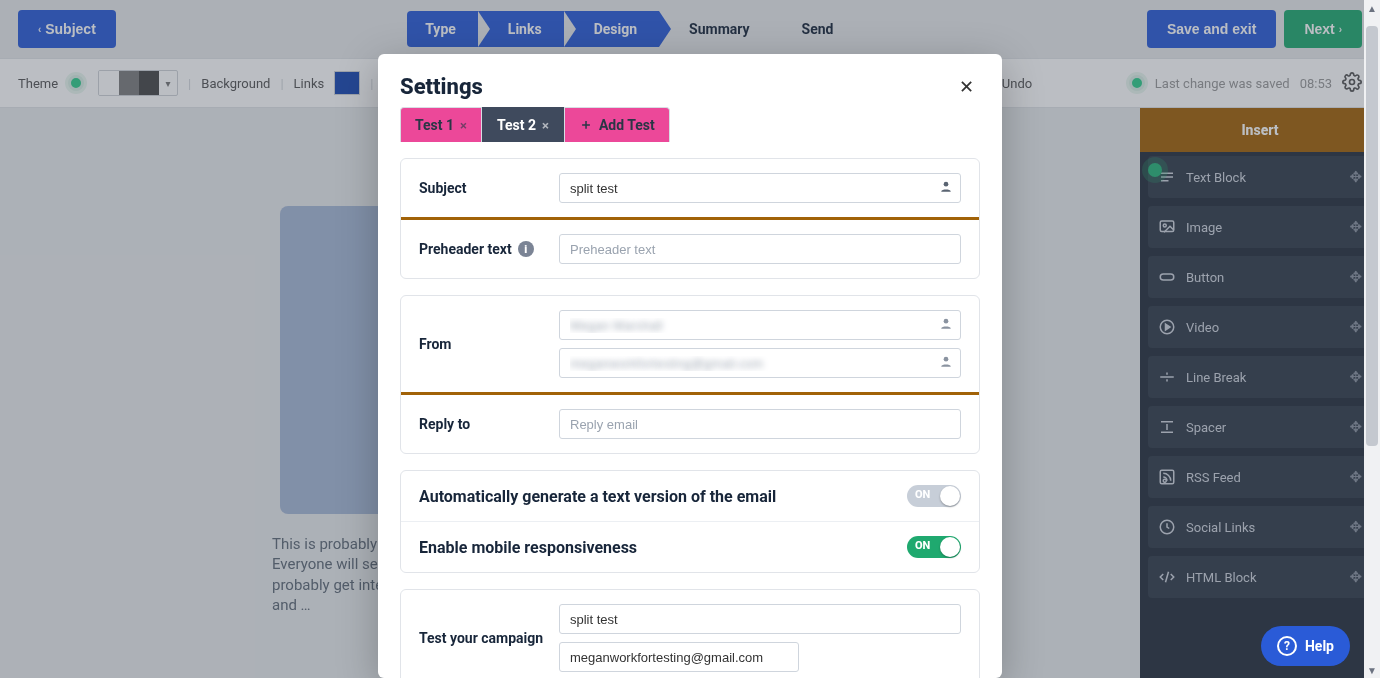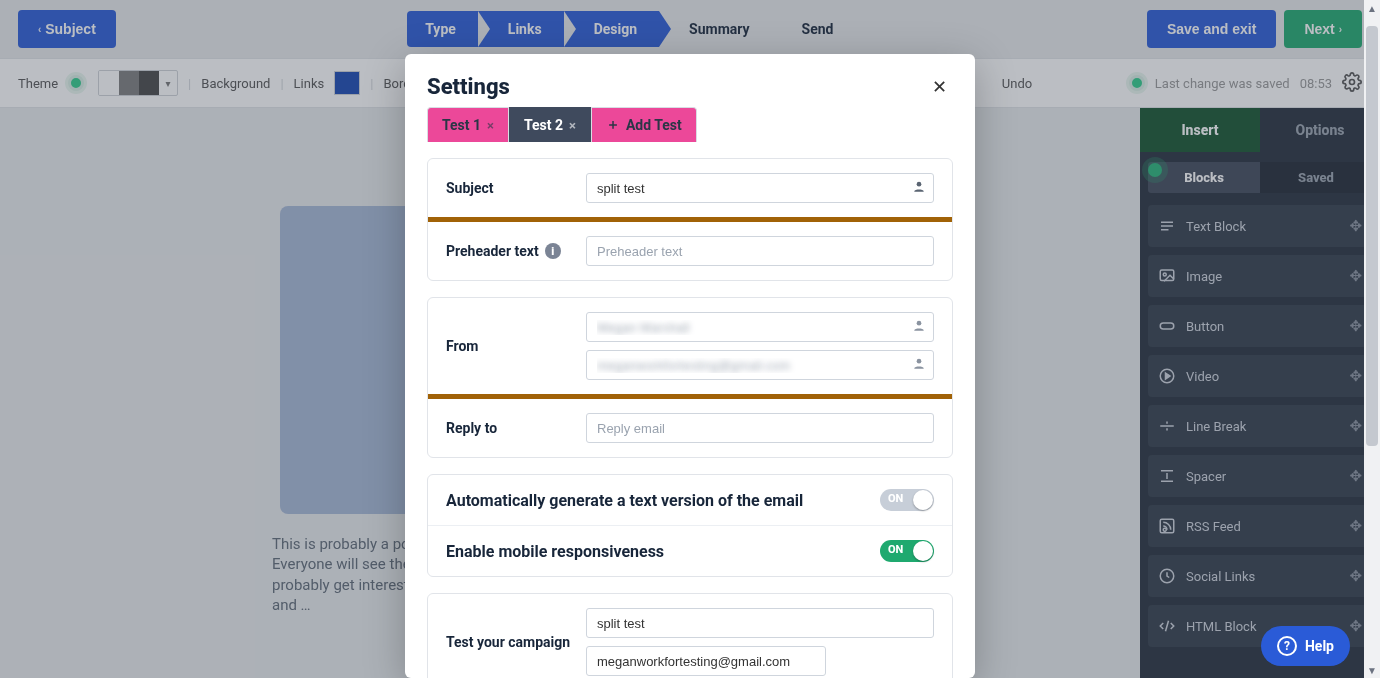--- a/index.html
+++ b/index.html
@@ -40,48 +40,48 @@
   
   .main { display:flex; height:calc(678px - 58px - 50px); }
   .canvas { flex:1; position:relative; padding:0 0 0 0; }
   .image-block { position:absolute; left:280px; top:98px; width:440px; height:308px; background:#a7b9d6; border-radius:8px; }
   .caption-text { position:absolute; left:272px; top:426px; width:420px; font-size:15px; line-height:1.35; color:#5f6a77; }
 
   
   .sidebar { width:240px; background:#252f3c; color:#cfd5de; display:flex; flex-direction:column; position:relative; }
   .side-tabs { display:flex; }
   .side-tab { flex:1; text-align:center; padding:14px 0; font-weight:800; font-size:14px; cursor:pointer; }
-  .side-tab.active { background:#14532d; color:#fff; }
+  .side-tab.active { background:#a16207; color:#fff; }
   .side-tab.inactive { color:#9aa3af; }
   .side-subtabs { display:flex; margin:10px 8px 8px; background:#1f2733; border-radius:3px; overflow:hidden; }
   .side-subtab { flex:1; text-align:center; padding:8px 0; font-weight:800; font-size:13px; cursor:pointer; }
   .side-subtab.active { background:#40495a; color:#fff; }
   .side-subtab.inactive { color:#9aa3af; }
   .block-list { padding:4px 8px; display:flex; flex-direction:column; gap:8px; }
   .block-item { display:flex; align-items:center; justify-content:space-between; background:#323c4a; border-radius:4px; padding:12px 10px; font-size:13px; cursor:pointer; }
   .block-item .lhs { display:flex; align-items:center; gap:10px; }
   .block-item svg, .block-item .bicon { width:18px; height:18px; }
   .move-icon { color:#8a93a0; font-size:15px; }
   .green-ping { position:absolute; left:8px; top:55px; width:14px; height:14px; border-radius:50%; background:#27b479; box-shadow:0 0 0 6px rgba(39,180,121,.25); }
 
   
   .overlay { position:absolute; inset:0; background:rgba(60,70,82,.35); display:flex; justify-content:center; z-index:50; }
-  .modal { margin-top:54px; width:570px; background:#fff; border-radius:6px; box-shadow:0 10px 40px rgba(0,0,0,.25); max-height:calc(678px - 54px); overflow:hidden; display:flex; flex-direction:column; }
+  .modal { margin-top:54px; width:624px; background:#fff; border-radius:6px; box-shadow:0 10px 40px rgba(0,0,0,.25); max-height:calc(678px - 54px); overflow:hidden; display:flex; flex-direction:column; }
   .modal-header { display:flex; align-items:center; justify-content:space-between; padding:20px 22px 8px 22px; }
   .modal-title { font-size:22px; font-weight:800; color:#18263a; }
   .close-x { font-size:18px; color:#333; cursor:pointer; background:none; border:none; }
   .tabrow { display:flex; padding:0 22px; gap:0; }
   .mtab { display:flex; align-items:center; gap:6px; border:1px solid #d8dde3; border-bottom:none; padding:8px 14px; font-size:14px; font-weight:700; cursor:pointer; background:#ec4899; color:#2a3646; border-radius:4px 0 0 0; }
   .mtab + .mtab { border-radius:0; }
   .mtab.active { background:#3f4a5d; color:#fff; border-color:#3f4a5d; }
   .mtab.add { color:#2a3646; border-radius:0 4px 0 0; }
   .mtab .x { font-size:13px; opacity:.6; }
   .section { margin:16px 22px 0; border:1px solid #e1e4e9; border-radius:6px; }
   .row { display:flex; align-items:center; padding:14px 18px; }
-  .row + .row { border-top:5px solid #a16207; }
+  .row + .row { border-top:3px solid #a16207; }
   .row-label { width:140px; font-size:14px; font-weight:700; color:#18263a; display:flex; align-items:center; gap:6px; }
   .row-field { flex:1; }
   .inp { width:100%; height:30px; border:1px solid #cfd5dd; border-radius:3px; padding:0 16px 0 10px; font-size:13px; color:#333; background:#fff; }
   .inp::placeholder { color:#9aa3af; }
   .inpwrap { position:relative; }
   .inpwrap + .inpwrap { margin-top:8px; }
   .person-icon { position:absolute; right:8px; top:50%; transform:translateY(-50%); color:#6c7785; font-size:14px; }
   .blurred { color:transparent; text-shadow:0 0 6px #9aa3af; }
   .info-icon { display:inline-flex; width:16px; height:16px; border-radius:50%; background:#7b8495; color:#fff; align-items:center; justify-content:center; font-size:11px; font-weight:900; }
 
@@ -178,27 +178,22 @@
 
 <div class="main">
   <div class="canvas">
     <div class="image-block"></div>
     <div class="caption-text">This is probably a popular product or a deal you're proud of. Everyone will see the big photo of it, maybe click on it and probably get interested enough to scroll down to visit the shop and …</div>
   </div>
 
   <div class="sidebar">
     <div class="side-tabs">
       <div class="side-tab active">Insert</div>
-      <div class="side-tab inactive">Options</div>
     </div>
     <span class="green-ping"></span>
-    <div class="side-subtabs">
-      <div class="side-subtab active">Blocks</div>
-      <div class="side-subtab inactive">Saved</div>
-    </div>
     <div class="block-list">
       <div class="block-item">
         <div class="lhs">
             <svg class="bicon" viewBox="0 0 24 24" fill="none" stroke="#cfd5de" stroke-width="2">
               <line x1="4" y1="7" x2="20" y2="7"></line>
               <line x1="4" y1="12" x2="20" y2="12"></line>
               <line x1="4" y1="17" x2="14" y2="17"></line>
             </svg>
             <span>Text Block</span>
           </div>

